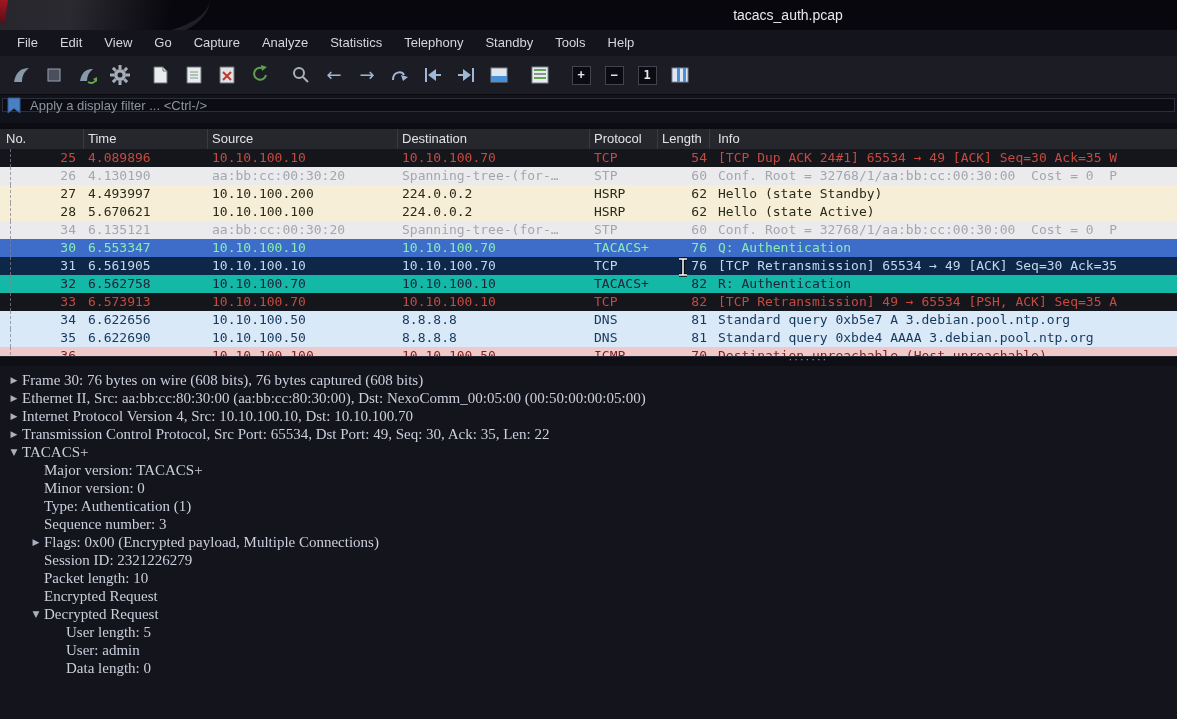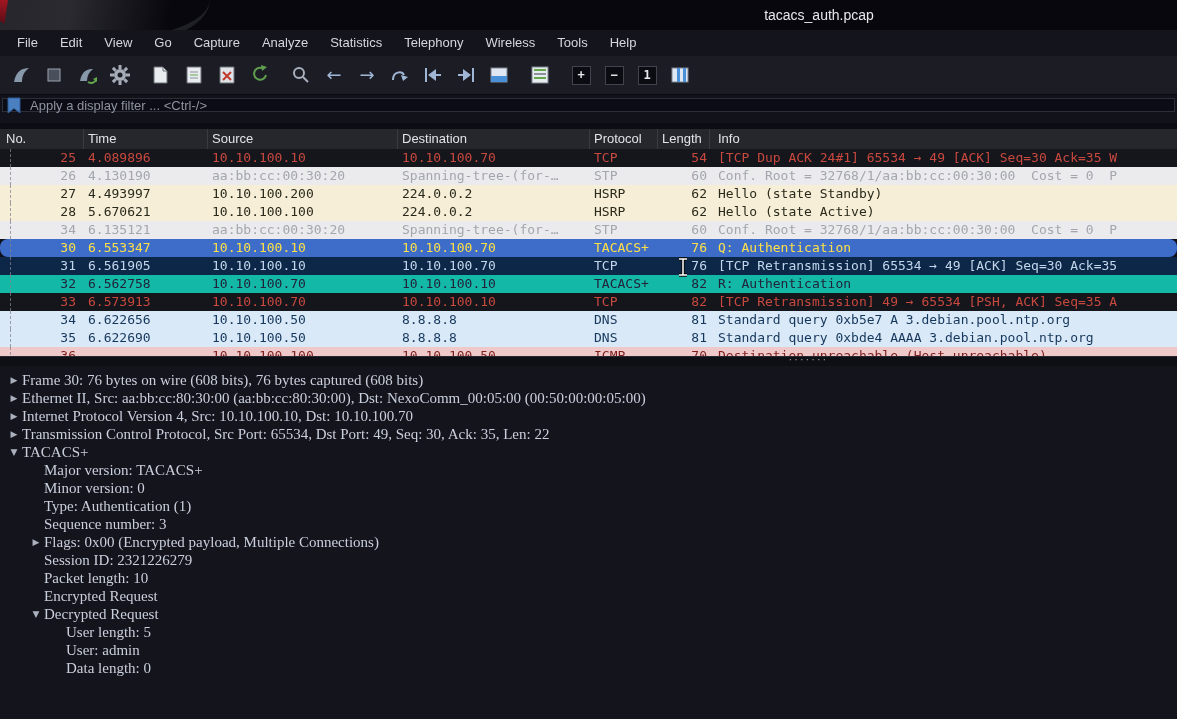--- a/index.html
+++ b/index.html
@@ -8,21 +8,21 @@
 
   
   .titlebar{position:relative;height:30px;background:#07070d;overflow:hidden;}
   .deco-swoosh{position:absolute;left:0;top:0;width:235px;height:30px;
 ilter:none;background:linear-gradient(100deg,#26262c 0%,#2a2a30 30%,rgba(15,15,20,0) 72%);}
   .deco-swoosh2{position:absolute;left:90px;top:-26px;width:120px;height:60px;border-radius:50%;
                 border-bottom:6px solid #1f1f26;transform:rotate(-8deg);}
   .deco-red{position:absolute;left:0;top:0;width:8px;height:24px;
             background:linear-gradient(#a11622,#5a0c14);
             clip-path:polygon(0 0,100% 0,55% 100%,0 85%);}
-  .title{position:absolute;left:819px;top:0;transform:translateX(-50%);
+  .title{position:absolute;left:788px;top:0;transform:translateX(-50%);
          line-height:30px;color:#e8e8ec;font-size:14px;white-space:nowrap;}
 
   
   .menubar{height:26px;background:#14141c;display:flex;align-items:center;padding-left:6px;}
   .menu-item{padding:0 11px;font-size:13px;color:#d6d7dd;line-height:26px;cursor:default;}
 
   
   .toolbar{height:38px;background:#1c1c25;display:flex;align-items:center;
            padding-left:9px;column-gap:9px;border-bottom:1px solid #0a0a10;}
   .tbtn{width:24px;height:26px;display:flex;align-items:center;justify-content:center;
@@ -58,21 +58,21 @@
   .prow::before{content:"";position:absolute;left:10px;top:0;bottom:0;
                 border-left:1px dashed rgba(130,130,142,0.75);}
   .cell{white-space:pre;overflow:hidden;padding-left:4px;}
   .c-no{text-align:right;padding-right:8px;padding-left:0;}
   .c-len{text-align:right;padding-right:3px;}
   .c-info{padding-left:8px;}
 
   .c-badtcp{background:#15151c;color:#c8493e;}
   .c-stp{background:#ebebee;color:#a3a6ad;}
   .c-hsrp{background:#f6eed6;color:#2a2a1c;}
-  .c-selected{background:#3e6cc9;color:#fde047;border-radius:8px;}
+  .c-selected{background:#3e6cc9;color:#86efac;}
   .c-navy{background:#0c2747;color:#c3d6ec;}
   .c-tacacs{background:#14b8a6;color:#22223a;}
   .c-dns{background:#d9e9f8;color:#16375c;}
   .c-icmp{background:#efc9c9;color:#7e1d1d;}
   .partial{height:9px;overflow:hidden;}
 
   
   .splitter{height:10px;background:#0e0e15;position:relative;border-top:1px solid #26262e;box-sizing:border-box;}
   .grip{position:absolute;left:67%;top:-4px;color:#9aa0ab;font-size:11px;letter-spacing:2px;}
   .grip::after{content:"·······";}
@@ -106,21 +106,21 @@
 
   <div class="menubar">
     <span class="menu-item">File</span>
     <span class="menu-item">Edit</span>
     <span class="menu-item">View</span>
     <span class="menu-item">Go</span>
     <span class="menu-item">Capture</span>
     <span class="menu-item">Analyze</span>
     <span class="menu-item">Statistics</span>
     <span class="menu-item">Telephony</span>
-    <span class="menu-item">Wireless</span>
+    <span class="menu-item">Standby</span>
     <span class="menu-item">Tools</span>
     <span class="menu-item">Help</span>
   </div>
 
   <div class="toolbar">
     <button class="tbtn">
       <svg width="24" height="24" viewBox="0 0 24 24">
           <path d="M5 19 C7 8 13 5 20 5 C15 9 13 13 13 19 Z" fill="#8698aa"></path>
         </svg>
     </button>

